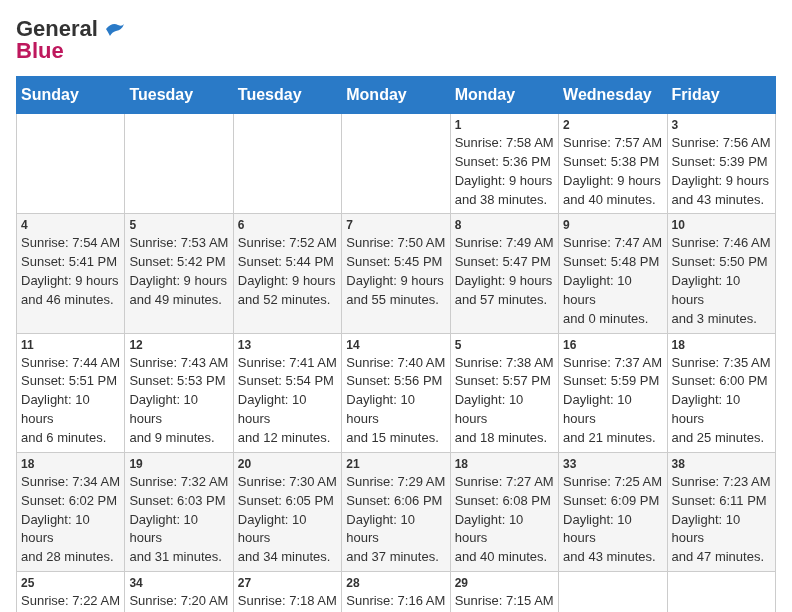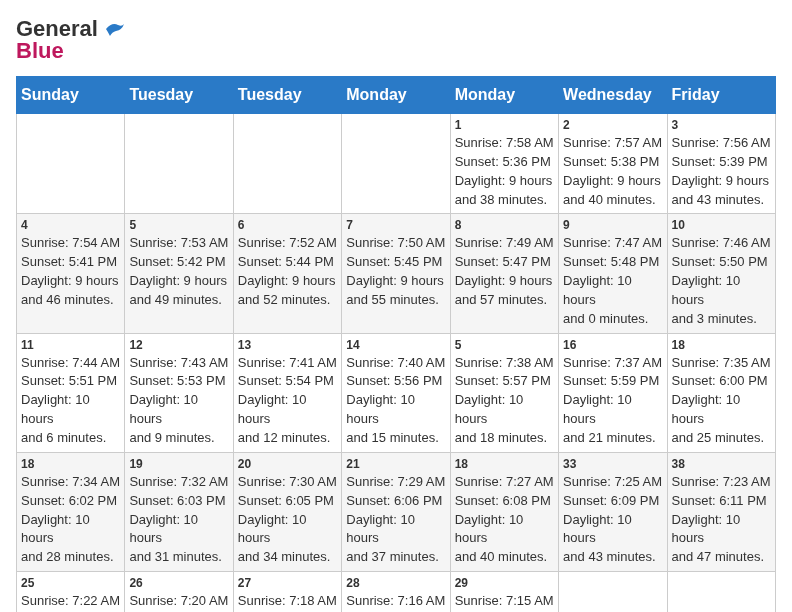--- a/index.html
+++ b/index.html
@@ -207,21 +207,21 @@
           <span class="day-num">38</span>
           <div class="day-info">Sunrise: 7:23 AM<br>Sunset: 6:11 PM<br>Daylight: 10 hours<br>and 47 minutes.</div>
         </td>
       </tr>
       <tr>
         <td>
           <span class="day-num">25</span>
           <div class="day-info">Sunrise: 7:22 AM<br>Sunset: 6:12 PM<br>Daylight: 10 hours<br>and 50 minutes.</div>
         </td>
         <td>
-          <span class="day-num">26</span>
+          <span class="day-num">34</span>
           <div class="day-info">Sunrise: 7:20 AM<br>Sunset: 6:13 PM<br>Daylight: 10 hours<br>and 53 minutes.</div>
         </td>
         <td>
           <span class="day-num">27</span>
           <div class="day-info">Sunrise: 7:18 AM<br>Sunset: 6:15 PM<br>Daylight: 10 hours<br>and 56 minutes.</div>
         </td>
         <td>
           <span class="day-num">28</span>
           <div class="day-info">Sunrise: 7:16 AM<br>Sunset: 6:16 PM<br>Daylight: 11 hours<br>and 0 minutes.</div>
         </td>

